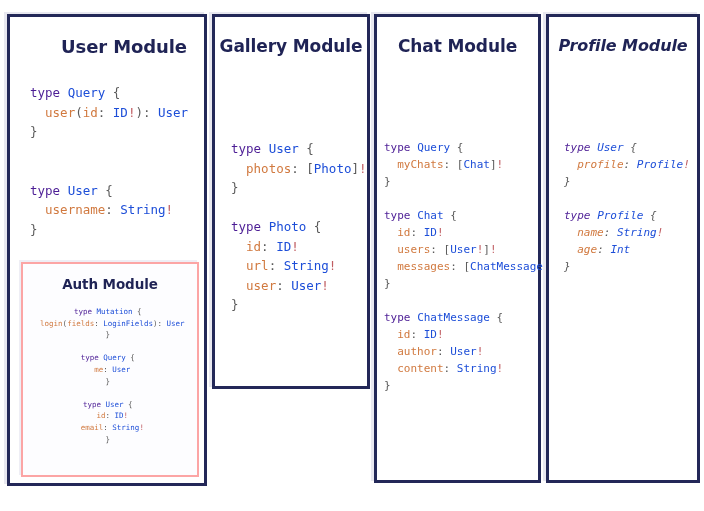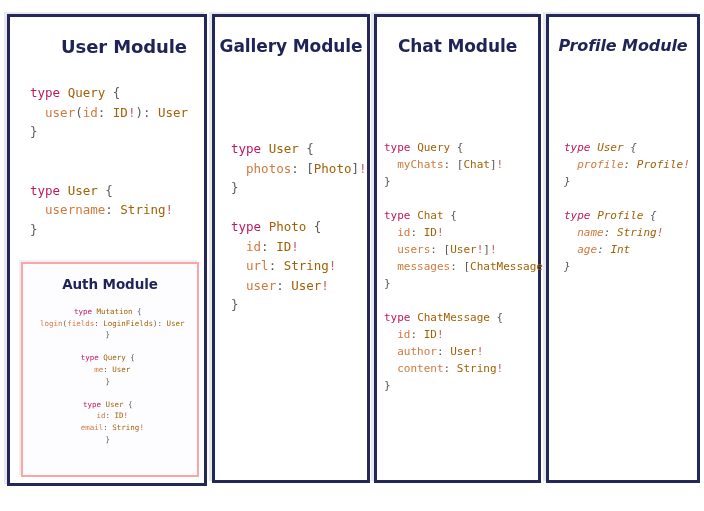--- a/index.html
+++ b/index.html
@@ -38,29 +38,29 @@
     font-family: "DejaVu Sans", "Liberation Sans", sans-serif;
   }
 
   .code-block {
     font-family: "DejaVu Sans Mono", "Liberation Mono", monospace;
     white-space: pre;
     color: #555555;
   }
 
   
-  .tok-kw   { color: #be185d; }
-  .tok-type { color: #a16207; }
+  .tok-kw   { color: #4c1d95; }
+  .tok-type { color: #1d4ed8; }
   .tok-name { color: #d1793f; }
   .tok-punc { color: #5a5a5a; }
   .tok-bang { color: #c05d62; }
 
   
   #card-user    { left: 7px;   top: 14px;  width: 200px; height: 472px; padding-left: 34px; }
-  #card-gallery { left: 212px; top: 14px;  width: 158px; height: 469px; }
+  #card-gallery { left: 212px; top: 14px;  width: 158px; height: 375px; }
   #card-chat    { left: 374px; top: 14px;  width: 167px; height: 469px; }
   #card-profile { left: 546px; top: 14px;  width: 154px; height: 469px; font-style: italic; }
 
   #card-user .module-title    { font-size: 18px; margin-top: 19px; }
   #card-gallery .module-title { font-size: 17px; margin-top: 19px; }
   #card-chat .module-title    { font-size: 17px; margin-top: 19px; }
   #card-profile .module-title { font-size: 16px; margin-top: 19px; }
 
   #code-user {
     position: absolute;

